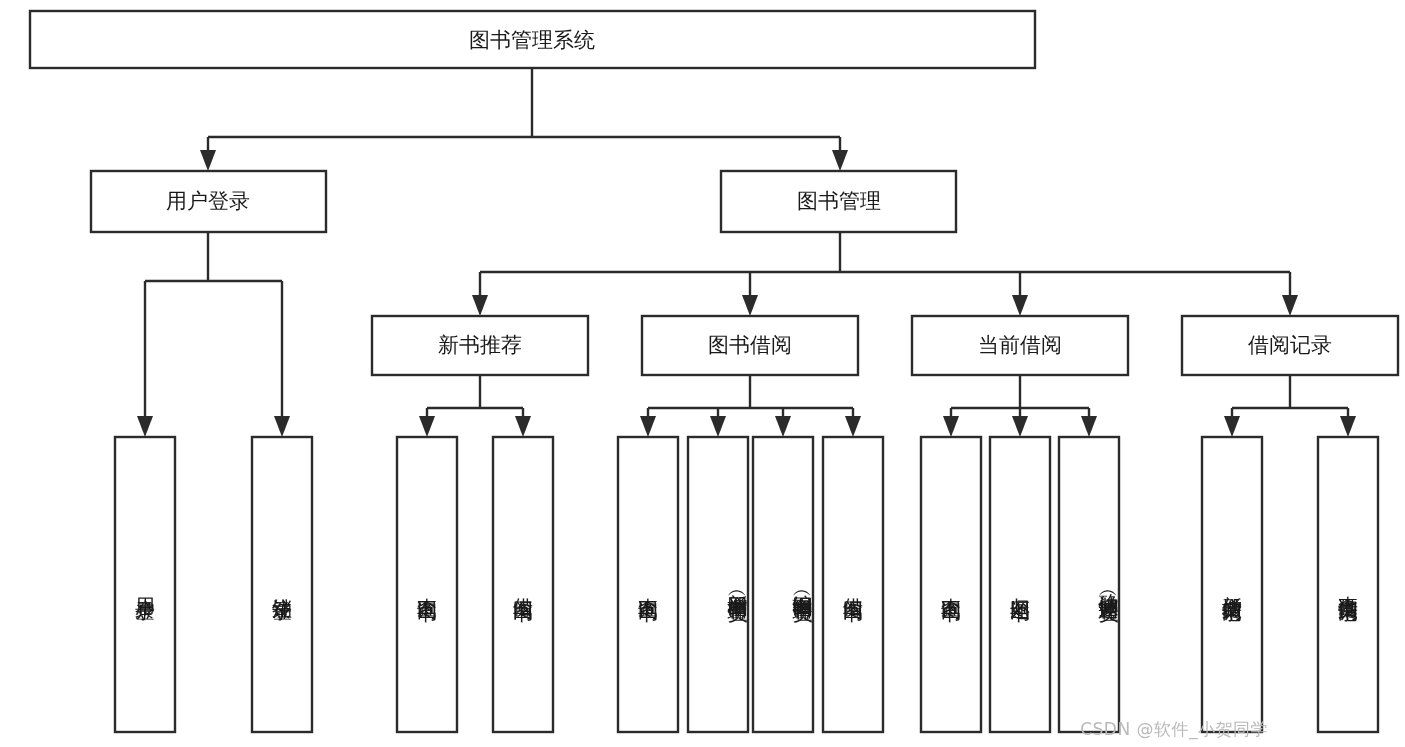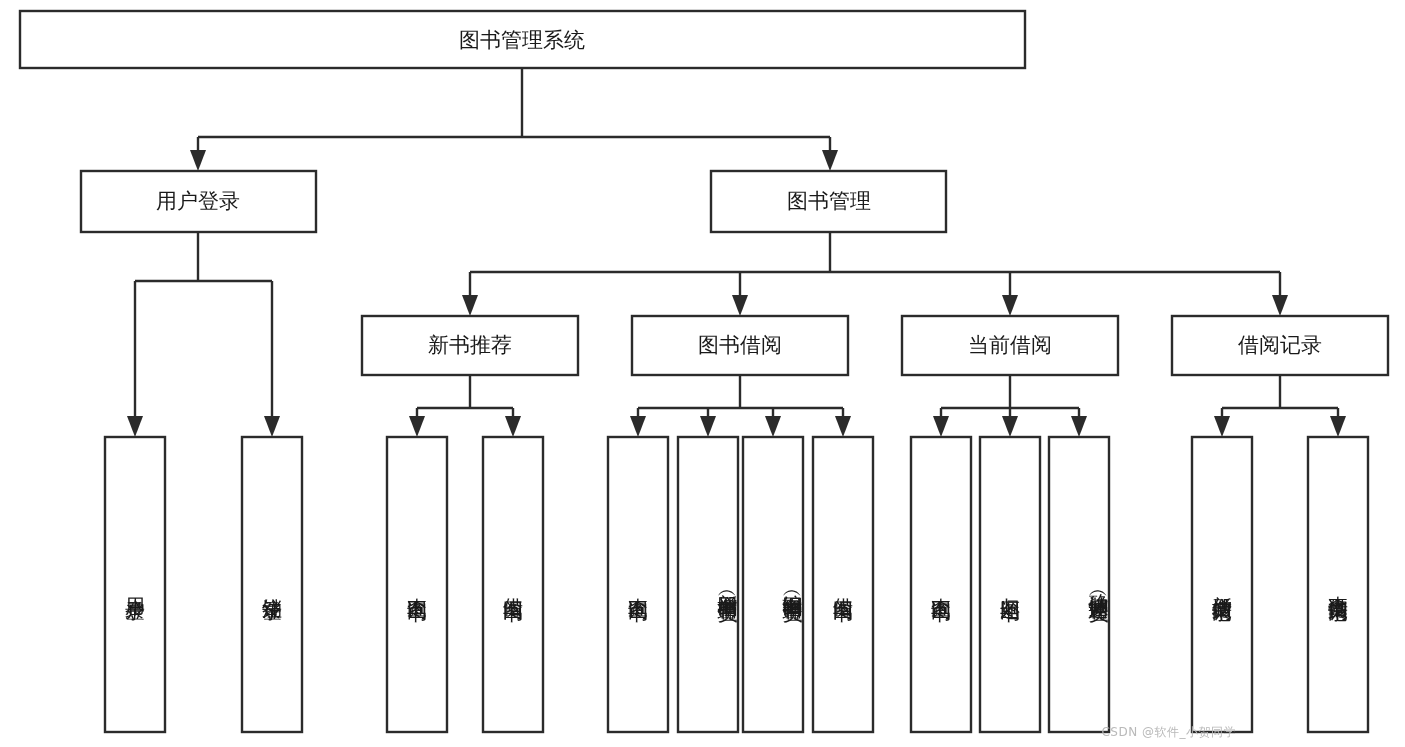--- a/index.html
+++ b/index.html
@@ -11,20 +11,21 @@
     width: 1405px;
     height: 747px;
     font-family: "DejaVu Sans", "Liberation Sans", sans-serif;
     overflow: hidden;
   }
   #diagram-root {
     position: relative;
     width: 1260px;
     height: 747px;
     background: #ffffff;
+    margin-left: 10px;
   }
   svg#flow {
     position: absolute;
     left: 0;
     top: 0;
     width: 1405px;
     height: 747px;
     display: block;
   }
   .node-rect {
@@ -62,24 +63,24 @@
     letter-spacing: 1.5px;
     display: flex;
     align-items: center;
     justify-content: center;
     text-align: center;
     pointer-events: none;
     user-select: none;
   }
   #watermark {
     position: absolute;
-    right: 24px;
+    right: 2px;
     bottom: 6px;
     font-family: "DejaVu Sans", "Liberation Sans", sans-serif;
-    font-size: 12px;
+    font-size: 17px;
     color: #b9b9b9;
     letter-spacing: 0.5px;
     user-select: none;
     white-space: pre;
   }
 </style>
 </head>
 <body>
 
 <div id="diagram-root">

